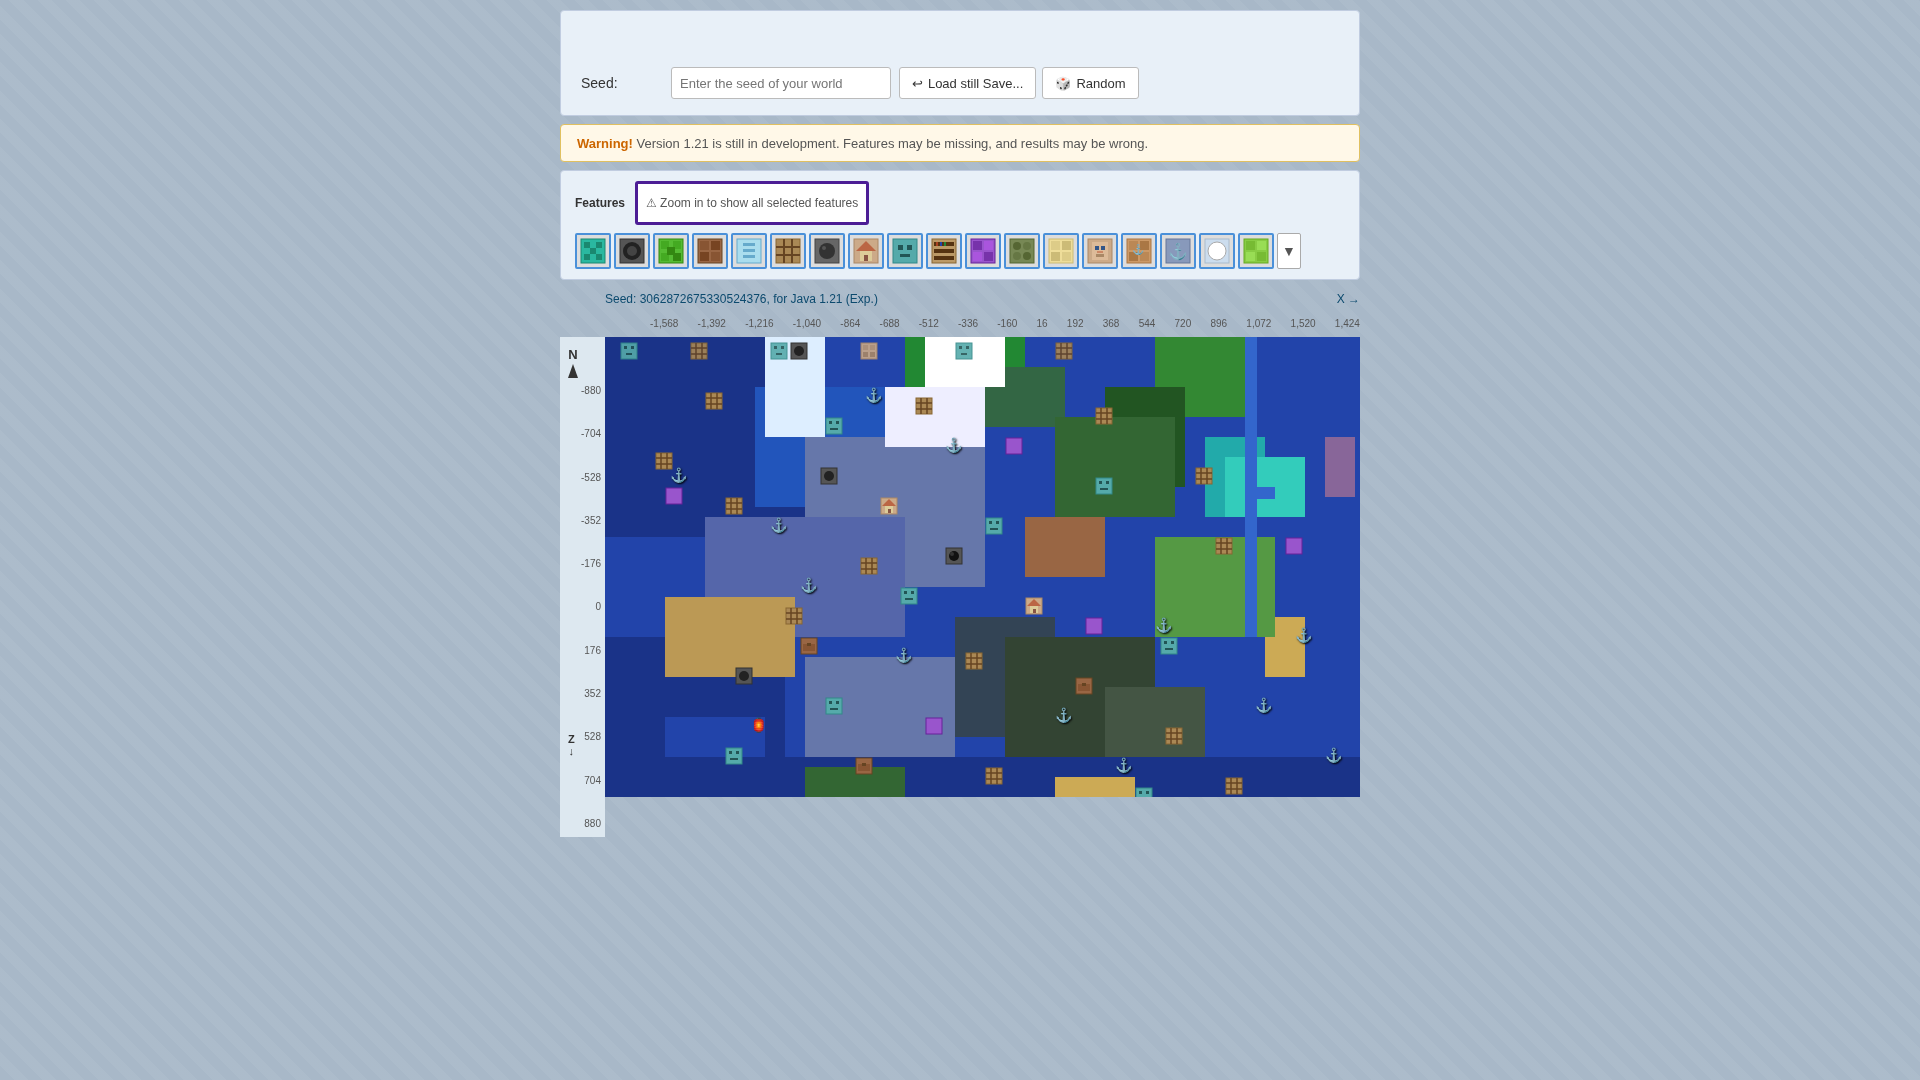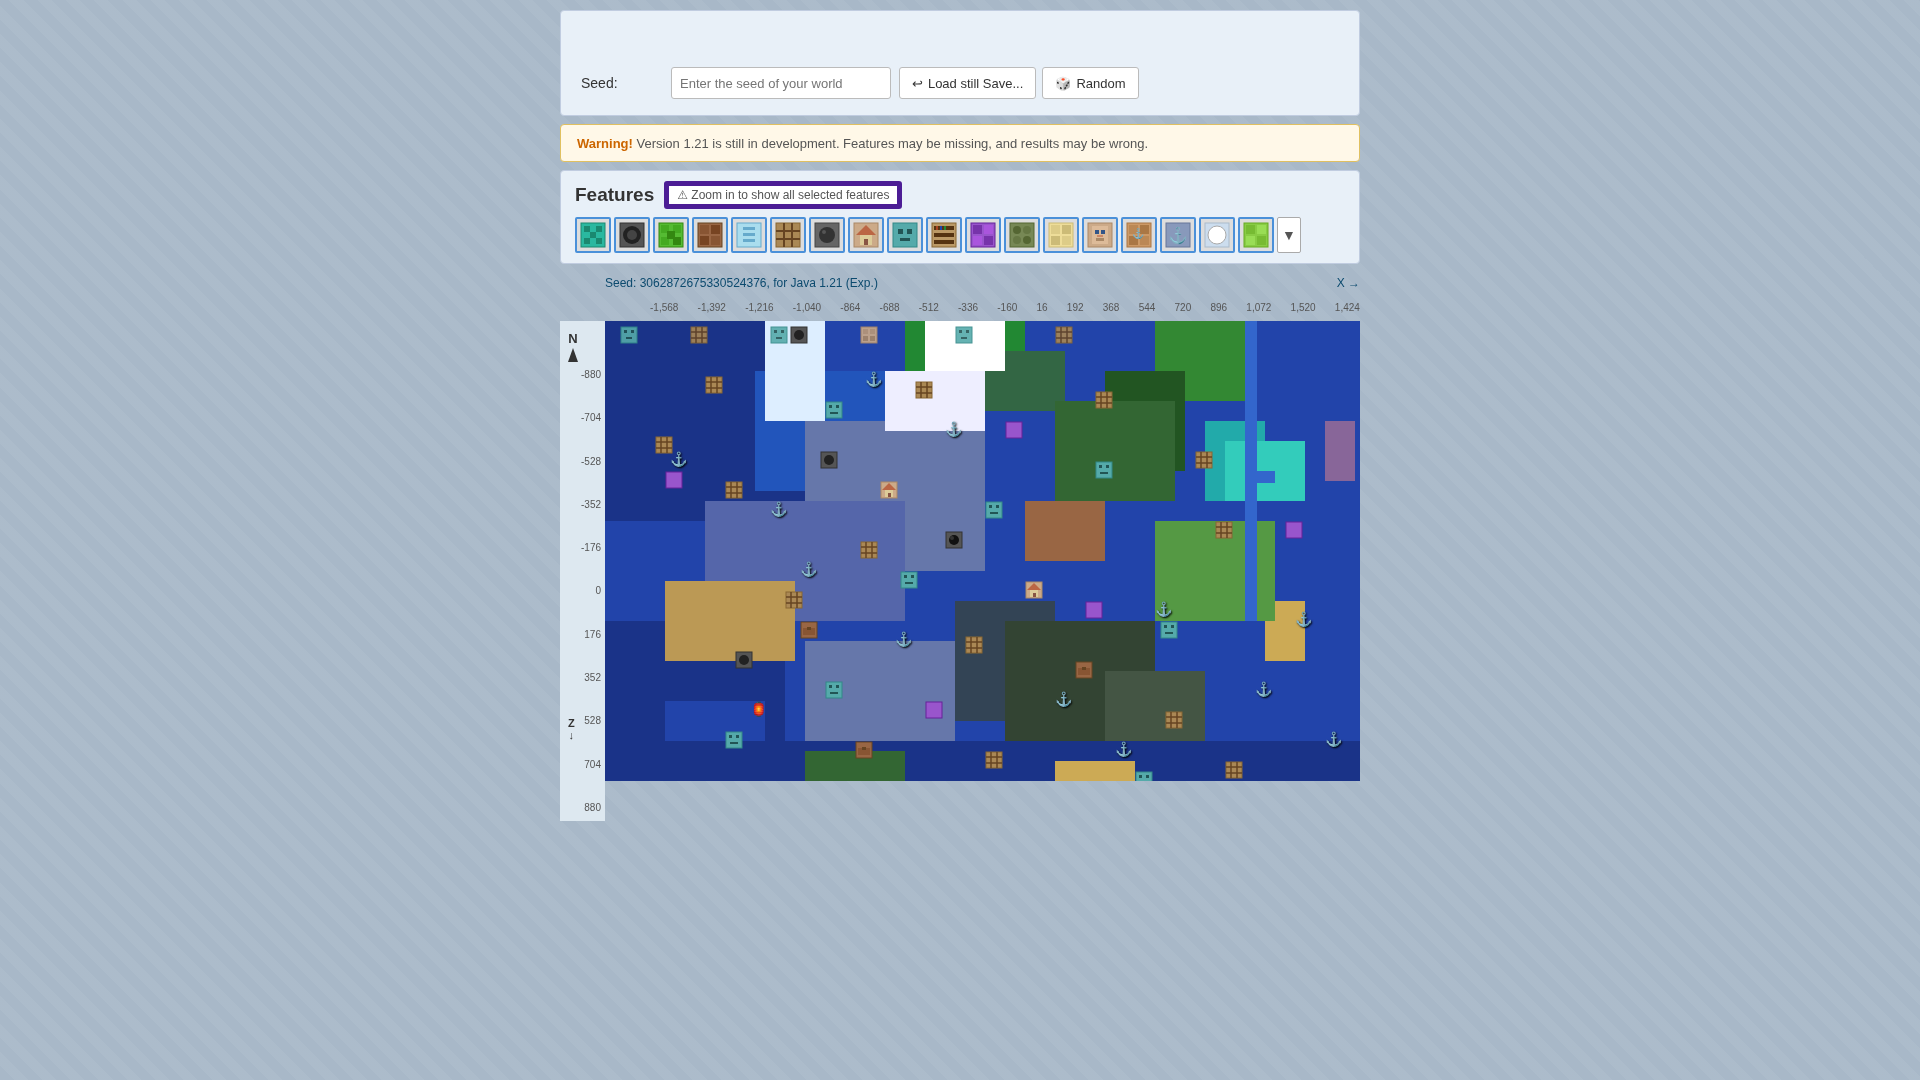--- a/index.html
+++ b/index.html
@@ -120,29 +120,29 @@
       border-radius: 4px;
       padding: 10px 14px;
     }
     .features-header {
       display: flex;
       align-items: center;
       gap: 10px;
       margin-bottom: 8px;
     }
     .features-label {
-      font-size: 19px;
+      font-size: 12px;
       color: #333;
       font-weight: bold;
     }
     .zoom-btn {
       background: white;
-      border: 5px solid #4c1d95;
+      border: 3px solid #4c1d95;
       border-radius: 3px;
-      padding: 2px 8px;
+      padding: 12px 8px;
       font-size: 12px;
       cursor: pointer;
       color: #555;
       display: flex;
       align-items: center;
       gap: 4px;
     }
     .feature-icons {
       display: flex;
       flex-wrap: wrap;

